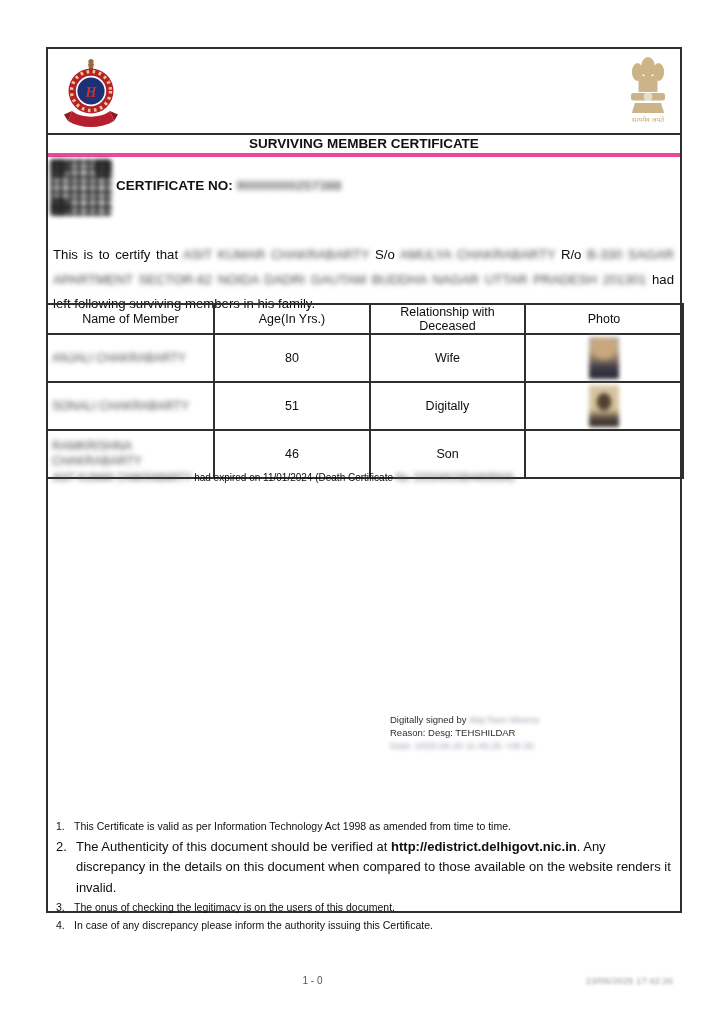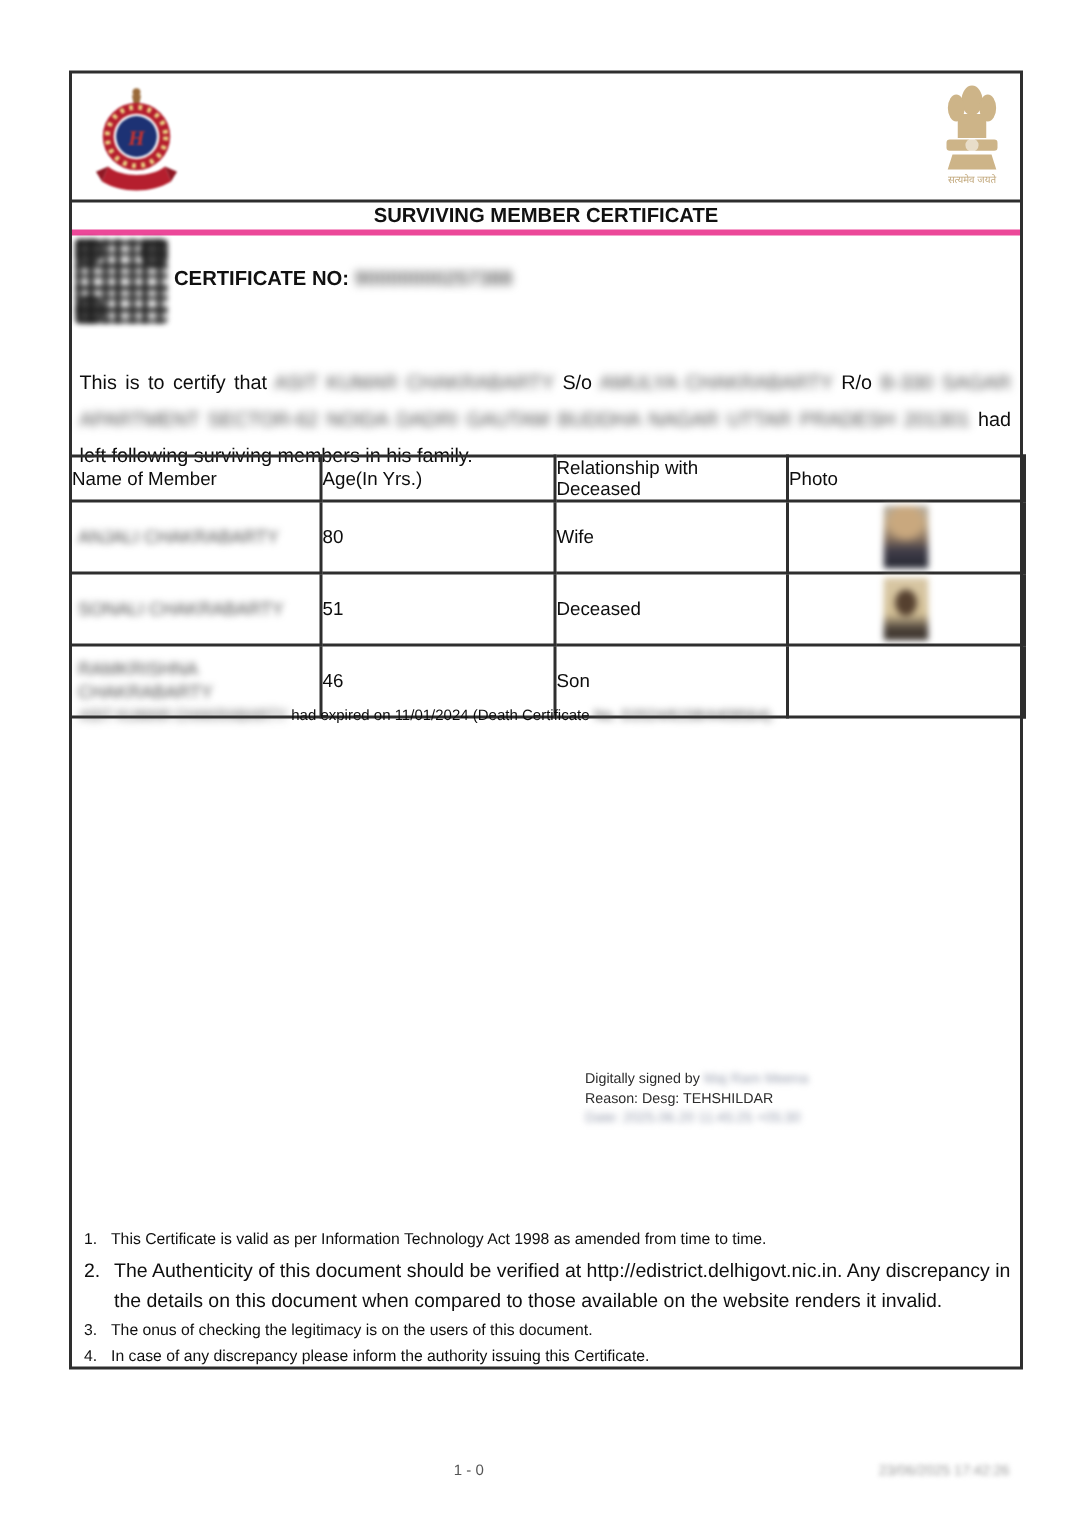--- a/index.html
+++ b/index.html
@@ -50,21 +50,21 @@
   
   .para{
     position:absolute;left:5px;top:194px;width:621px;
     font-size:13.2px;line-height:24.5px;text-align:justify;color:#0d0d0d;
   }
   
   .smc-table{
     position:absolute;left:-2px;top:254px;width:636px;
     border-collapse:collapse;font-size:12.5px;color:#0d0d0d;table-layout:fixed;
   }
-  .smc-table th,.smc-table td{border:2px solid #2e2e2e;text-align:left;vertical-align:middle;padding:0;}
+  .smc-table th,.smc-table td{border:2px solid #2e2e2e;text-align:center;vertical-align:middle;padding:0;}
   .smc-table th{height:22px;font-weight:normal;font-size:12.5px;}
   .smc-table td{height:46px;}
   .name-cell{text-align:left !important;padding-left:4px !important;text-transform:uppercase;font-size:12px;line-height:15px;}
   .photo{width:30px;height:42px;margin:1px auto;filter:blur(2px);border-radius:1px;}
   .photo-0{background:
       radial-gradient(circle at 50% 26%, #c9a87e 0 26%, transparent 42%),
       linear-gradient(180deg,#b3aca0 0%,#bba584 30%,#8a7460 52%,#3f3c48 72%,#262833 100%);}
   .photo-1{background:
       radial-gradient(ellipse 42% 36% at 50% 40%, #55402f 0 48%, transparent 66%),
       linear-gradient(180deg,#d8c7a5 0%,#d3c096 58%,#4a4038 82%,#3a332c 100%);}
@@ -77,21 +77,21 @@
   .expired{position:absolute;left:5px;top:423px;font-size:10px;white-space:nowrap;color:#0d0d0d;}
   
   .sig{position:absolute;left:342px;top:664px;font-size:9.5px;line-height:13px;color:#2d2d2d;}
   
   .notes{position:absolute;left:8px;top:770px;width:618px;color:#0f0f0f;}
   .note{display:flex;align-items:flex-start;}
   .note-num{flex:none;width:18px;}
   .note-sm{font-size:10.5px;line-height:15.5px;margin-bottom:2px;}
   .note-lg{font-size:13px;line-height:20.5px;margin-bottom:2px;}
   .note-lg .note-num{width:20px;}
-  .url-bold{font-weight:normal;}
+  .url-bold{font-weight:bold;}
   
   .footer-page{position:absolute;left:0;top:975px;width:625px;text-align:center;font-size:10px;color:#555;}
   .footer-ts{position:absolute;right:50px;top:975px;font-size:9.5px;color:#9a9a9a;filter:blur(1.6px);white-space:nowrap;}
 </style>
 </head>
 <body>
 
 <div class="doc-box">
 
   <div class="header-sec">
@@ -163,21 +163,21 @@
         <td class="name-cell"><span class="rd">ANJALI CHAKRABARTY</span></td>
         <td>80</td>
         <td>Wife</td>
         <td>
             <div class="photo photo-0"></div>
           </td>
       </tr>
       <tr>
         <td class="name-cell"><span class="rd">SONALI CHAKRABARTY</span></td>
         <td>51</td>
-        <td>Deceased</td>
+        <td>Digitally</td>
         <td>
             <div class="photo photo-1"></div>
           </td>
       </tr>
       <tr>
         <td class="name-cell" style="width:100px;"><span class="rd" style="display:inline-block;width:100px;">RAMKRISHNA CHAKRABARTY</span></td>
         <td>46</td>
         <td>Son</td>
         <td>
             <div class="photo photo-2"></div>

